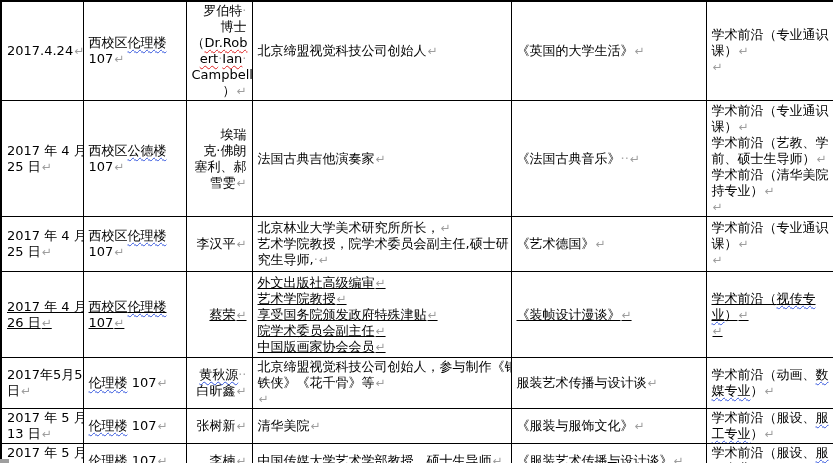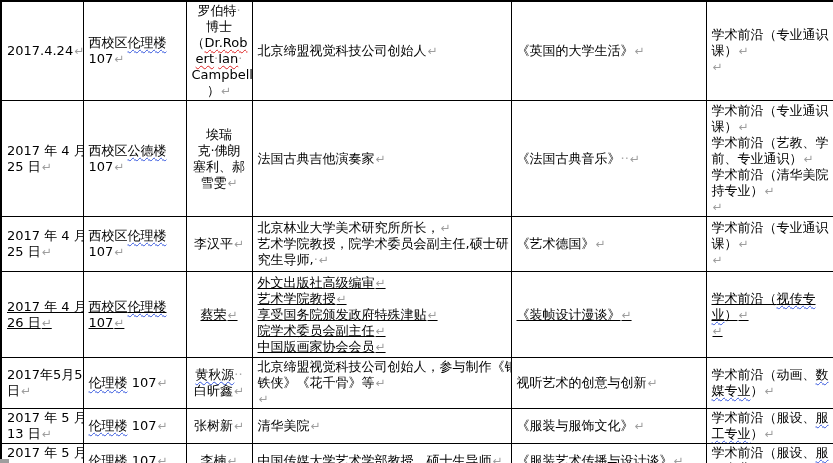--- a/index.html
+++ b/index.html
@@ -25,21 +25,21 @@
   }
   table.doc-table { border: 2px solid #000000; }
   tr:nth-child(1) td { height: 95px; }
   tr:nth-child(2) td { height: 113px; }
   tr:nth-child(3) td { height: 52px; }
   tr:nth-child(4) td { height: 83px; text-decoration: underline; }
   tr:nth-child(5) td { height: 40px; }
   tr:nth-child(6) td { height: 32px; }
   tr:nth-child(7) td { height: 29px; }
   .line { white-space: nowrap; line-height: 16px; }
-  td.center { text-align: center; padding: 1px 2px; margin-left: 7px; }
+  td.center { text-align: right; padding: 1px 2px; margin-left: 7px; }
   .mark {
     color: #9e9e9e;
     font-size: 12px;
     padding-left: 1px;
   }
   .space-dot { color: #aaaaaa; }
   .u-blue {
     text-decoration-line: underline;
     text-decoration-style: wavy;
     text-decoration-color: #3355dd;
@@ -119,21 +119,21 @@
         <td>
           <div class="line"><span>法国古典吉他演奏家</span><span class="mark">↵</span></div>
         </td>
         <td>
           <div class="line"><span>《法国古典音乐》</span><span class="space-dot">··</span><span class="mark">↵</span></div>
         </td>
         <td>
           <div class="line"><span>学术前沿（专业通识</span></div>
           <div class="line"><span>课）</span><span class="mark">↵</span></div>
           <div class="line"><span>学术前沿（艺教、学</span></div>
-          <div class="line"><span>前、专业通识）</span><span class="mark">↵</span></div>
+          <div class="line"><span>前、硕士生导师）</span><span class="mark">↵</span></div>
           <div class="line"><span>学术前沿（清华美院</span></div>
           <div class="line"><span>持专业）</span><span class="mark">↵</span></div>
           <div class="line"><span class="mark">↵</span></div>
         </td>
       </tr>
       <tr>
         <td>
           <div class="line"><span>2017 年 4 月</span></div>
           <div class="line"><span>25 日</span><span class="mark">↵</span></div>
         </td>
@@ -197,21 +197,21 @@
         <td class="center">
           <div class="line"><span class="u-blue">黄秋源</span><span class="space-dot">··</span></div>
           <div class="line"><span>白昕鑫</span><span class="mark">↵</span></div>
         </td>
         <td>
           <div class="line"><span>北京缔盟视觉科技公司创始人，参与制作《钢</span></div>
           <div class="line"><span>铁侠》《花千骨》等</span><span class="mark">↵</span></div>
           <div class="line"><span class="mark">↵</span></div>
         </td>
         <td>
-          <div class="line"><span>视听艺术的创意与创新</span><span class="mark">↵</span></div>
+          <div class="line"><span>服装艺术传播与设计谈</span><span class="mark">↵</span></div>
         </td>
         <td>
           <div class="line"><span>学术前沿（动画、</span><span class="u-blue">数</span></div>
           <div class="line"><span class="u-blue">媒专业</span><span>）</span><span class="mark">↵</span></div>
         </td>
       </tr>
       <tr>
         <td>
           <div class="line"><span>2017 年 5 月</span></div>
           <div class="line"><span>13 日</span><span class="mark">↵</span></div>

